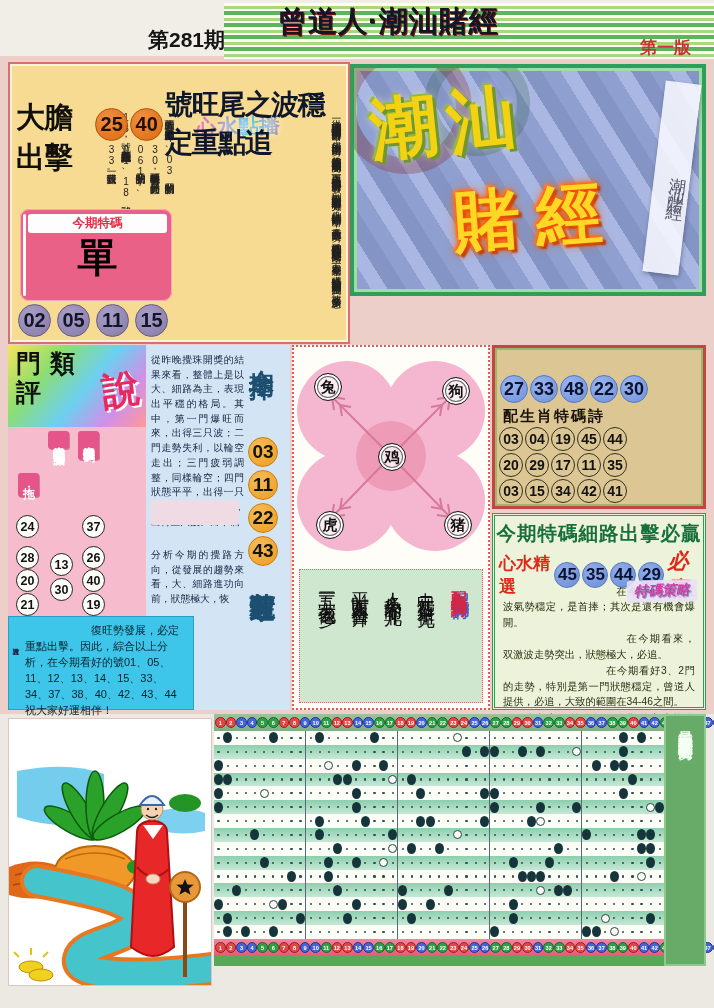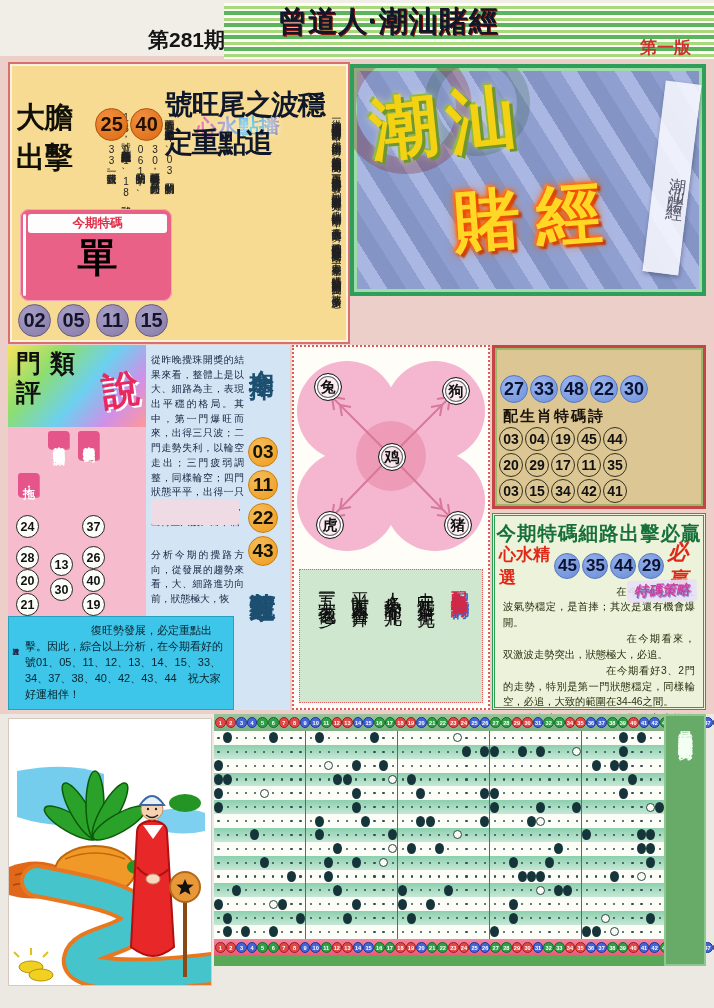--- a/index.html
+++ b/index.html
@@ -89,21 +89,21 @@
   .p1{top:8px;}
   .gapbox{position:absolute;left:5px;top:155px;width:88px;height:25px;background:#efdbe3;border-radius:2px;}
   .p2{top:186px;margin-top:17px;}
   .pick-prefix{position:absolute;left:100px;top:5px;font-size:25px;font-weight:bold;color:#1c4f70;
      letter-spacing:3px;}
   .pick-nums{position:absolute;left:102px;top:92px;display:flex;flex-direction:column;gap:3px;}
   .c-pick{width:30px;height:30px;background:radial-gradient(circle at 35% 30%,#f6bc58,#ee9c1e);
      border:1px solid #c87f10;color:#141400;font-size:19px;font-weight:bold;}
   .pick-suffix{position:absolute;left:100px;top:228px;height:136px;font-size:26px;font-weight:bold;
      color:#1c4f70;}
-  .bluebox{left:8px;top:616px;width:226px;height:94px;background:#3ec5ea;border:1px solid #2aa0c0;
+  .bluebox{left:8px;top:616px;width:186px;height:94px;background:#3ec5ea;border:1px solid #2aa0c0;
      box-sizing:border-box;padding:6px 8px 4px 16px;}
   .bluebox p{margin:0;font-size:11px;line-height:1.45;color:#06222a;text-indent:6em;}
   .signature{position:absolute;left:2px;bottom:4px;height:62px;font-size:6.5px;color:#224;}
 
   
   .flowerbox{left:292px;top:345px;width:198px;height:365px;background:#fffdf8;
      border:2px dotted #e05858;box-sizing:border-box;}
   .zlabel{position:absolute;width:26px;height:26px;border:1.5px solid #151515;border-radius:50%;
      background:rgba(255,255,255,.75);box-shadow:inset 0 0 0 2px #fff,inset 0 0 0 3px #666;
      display:flex;align-items:center;justify-content:center;font-size:15px;font-weight:bold;color:#111;}
@@ -130,21 +130,21 @@
      color:#111;font-size:14px;font-weight:bold;}
   .gy-art{position:absolute;right:2px;top:2px;width:64px;height:154px;
      background:linear-gradient(180deg,#ead9a2,#cdbd7e 55%,#b2a263);overflow:visible;}
   .gy-star{position:absolute;left:-22px;top:84px;width:62px;height:62px;}
 
   
   .specialbox{left:492px;top:513px;width:214px;height:197px;background:#edf3da;box-sizing:border-box;
      border:3px double #2f9e53;}
   .sp-title{position:absolute;left:0;top:4px;width:100%;text-align:center;font-size:19.5px;
      font-weight:bold;color:#17703a;letter-spacing:1px;}
-  .sp-pickrow{position:absolute;left:4px;top:22px;display:flex;align-items:center;gap:3px;}
+  .sp-pickrow{position:absolute;left:4px;top:31px;display:flex;align-items:center;gap:3px;}
   .sp-label{font-size:17px;font-weight:bold;color:#e02818;}
   .c-spblue{width:26px;height:26px;background:radial-gradient(circle at 35% 30%,#93aeea,#6a8ed8);
      border:1px solid #5577c0;color:#0a1230;font-size:17px;font-weight:bold;}
   .sp-suffix{font-size:21px;font-weight:bold;font-style:italic;color:#e02818;letter-spacing:2px;}
   .sp-badge{position:absolute;right:6px;top:64px;font-size:14px;font-weight:bold;font-style:italic;
      color:#cc3fa0;text-shadow:1px 1px 0 #8899cc;background:rgba(232,224,246,.9);
      padding:2px 7px;border-radius:3px;transform:rotate(-2deg);z-index:2;}
   .sp-paras{position:absolute;left:8px;top:68px;right:8px;}
   .sp-paras p{margin:0 0 1px 0;font-size:10.3px;line-height:1.5;color:#26300f;text-align:justify;}
   .sp-p1{text-indent:11em;}
@@ -347,21 +347,21 @@
           <div class="circle c-spblue">35</div>
           <div class="circle c-spblue">44</div>
           <div class="circle c-spblue">29</div>
         </span>
       <span class="sp-suffix">必贏</span>
     </div>
     <div class="sp-badge">特碼策略</div>
     <div class="sp-paras">
       <p class="sp-p1">在今期看來，紅波氣勢穩定，是首捧；其次是還有機會爆開。</p>
       <p class="sp-p2">在今期看來，双激波走勢突出，狀態極大，必追。</p>
-      <p class="sp-p3">在今期看好3、2門的走勢，特別是第一門狀態穩定，同樣輪空，必追，大致的範圍在34-46之間。</p>
+      <p class="sp-p3">在今期看好3、2門的走勢，特別是第一門狀態穩定，曾道人提供，必追，大致的範圍在34-46之間。</p>
       <p class="sp-p4">綜合上面的分析，今期的心水推介中，本欄看好的號碼有號，祝大家好運相伴。</p>
     </div>
   </div>
 
   <div class="abs painting">
     <svg width="202" height="266" viewBox="0 0 202 266">
       <path d="M8,52 Q60,42 95,55 L95,102 Q50,112 8,98 Z" fill="#66c8ec" opacity="0.9"></path>
       <path d="M148,92 Q175,86 196,94 L196,112 Q170,118 148,110 Z" fill="#66c8ec" opacity="0.85"></path>
       <path d="M0,148 Q30,136 56,150 L60,174 Q26,184 0,176 Z" fill="#e06818"></path>
       <path d="M6,156 q20,-6 40,0 M4,166 q22,-6 46,0" stroke="#a04a10" stroke-width="1.5" fill="none"></path>

